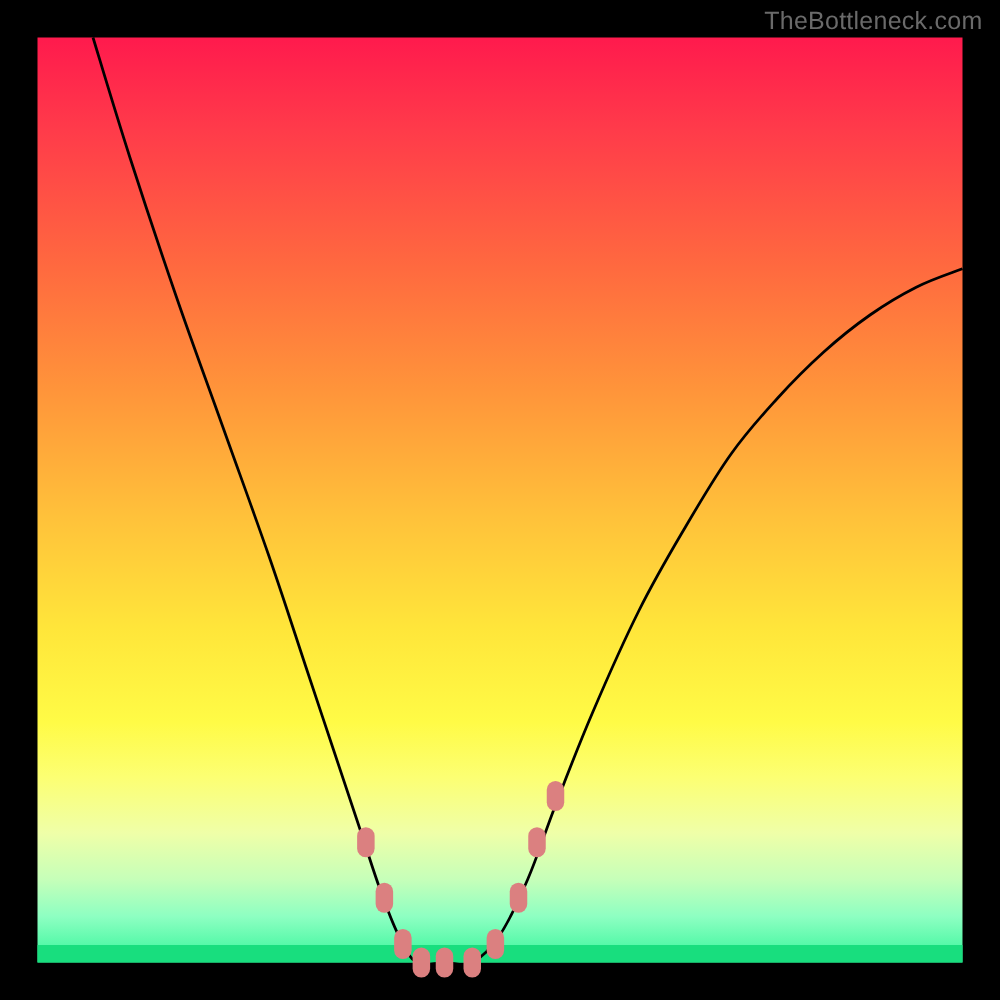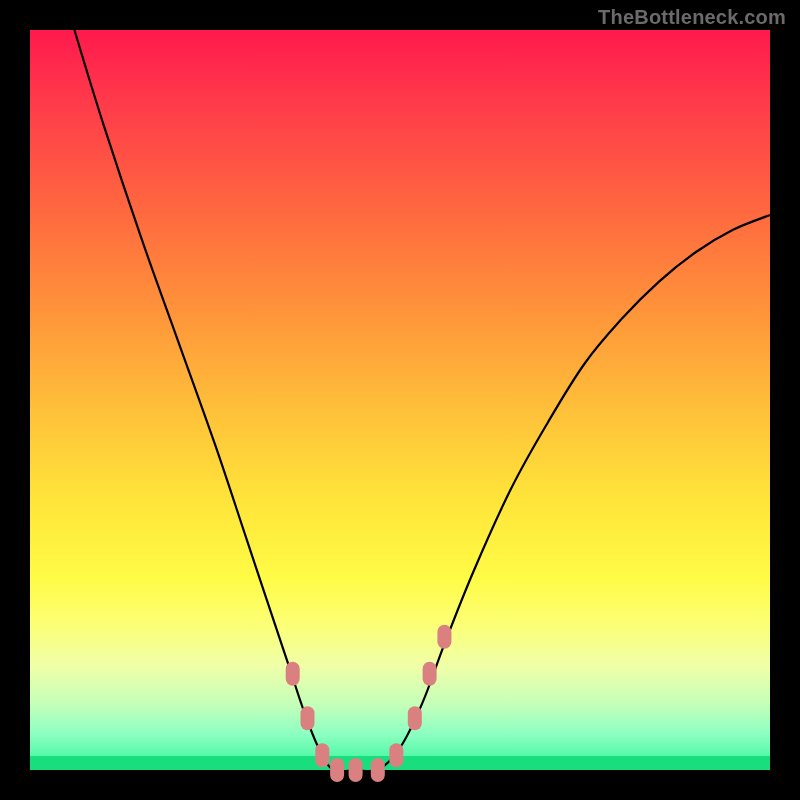--- a/index.html
+++ b/index.html
@@ -39,21 +39,21 @@
       #8effc2 95%,
       #34f59a 100%);
   }
   .watermark {
     position: absolute;
     top: 6px;
     right: 14px;
     color: #6a6a6a;
     font-size: 20px;
     letter-spacing: 0.2px;
-    font-weight: 700;
+    font-weight: 400;
   }
   svg.curves {
     position: absolute;
     left: 0;
     top: 0;
     width: 740px;
     height: 740px;
     overflow: visible;
   }
   .main-curve {

